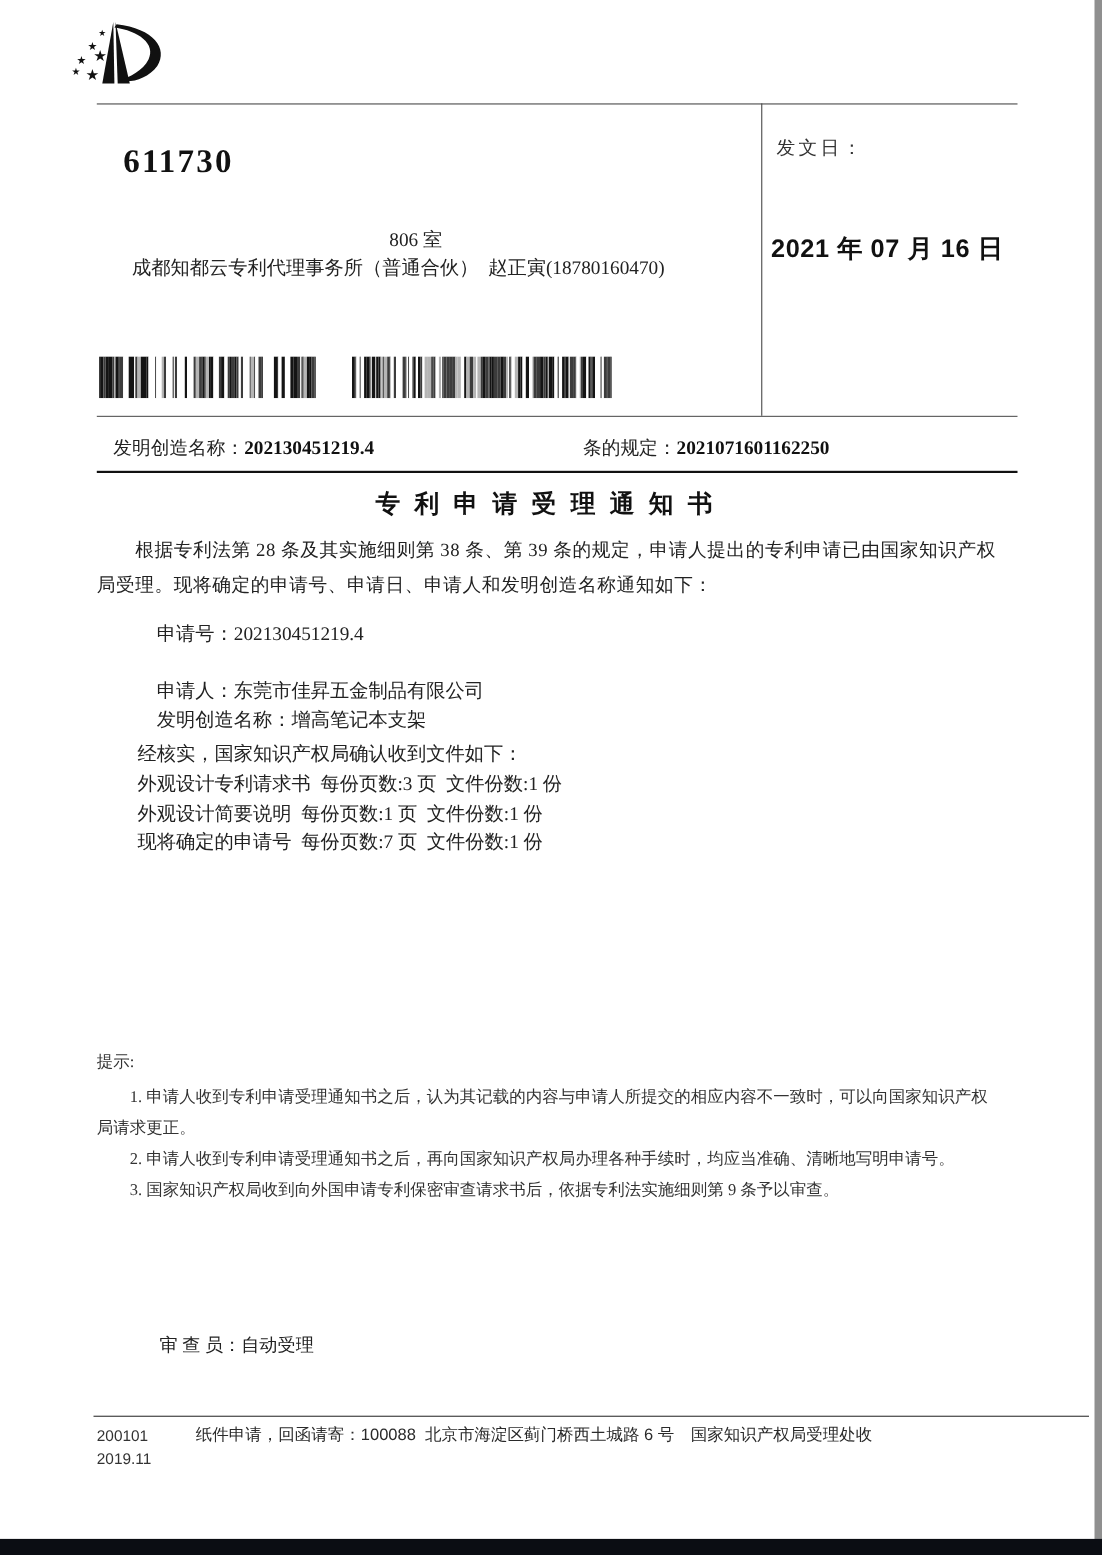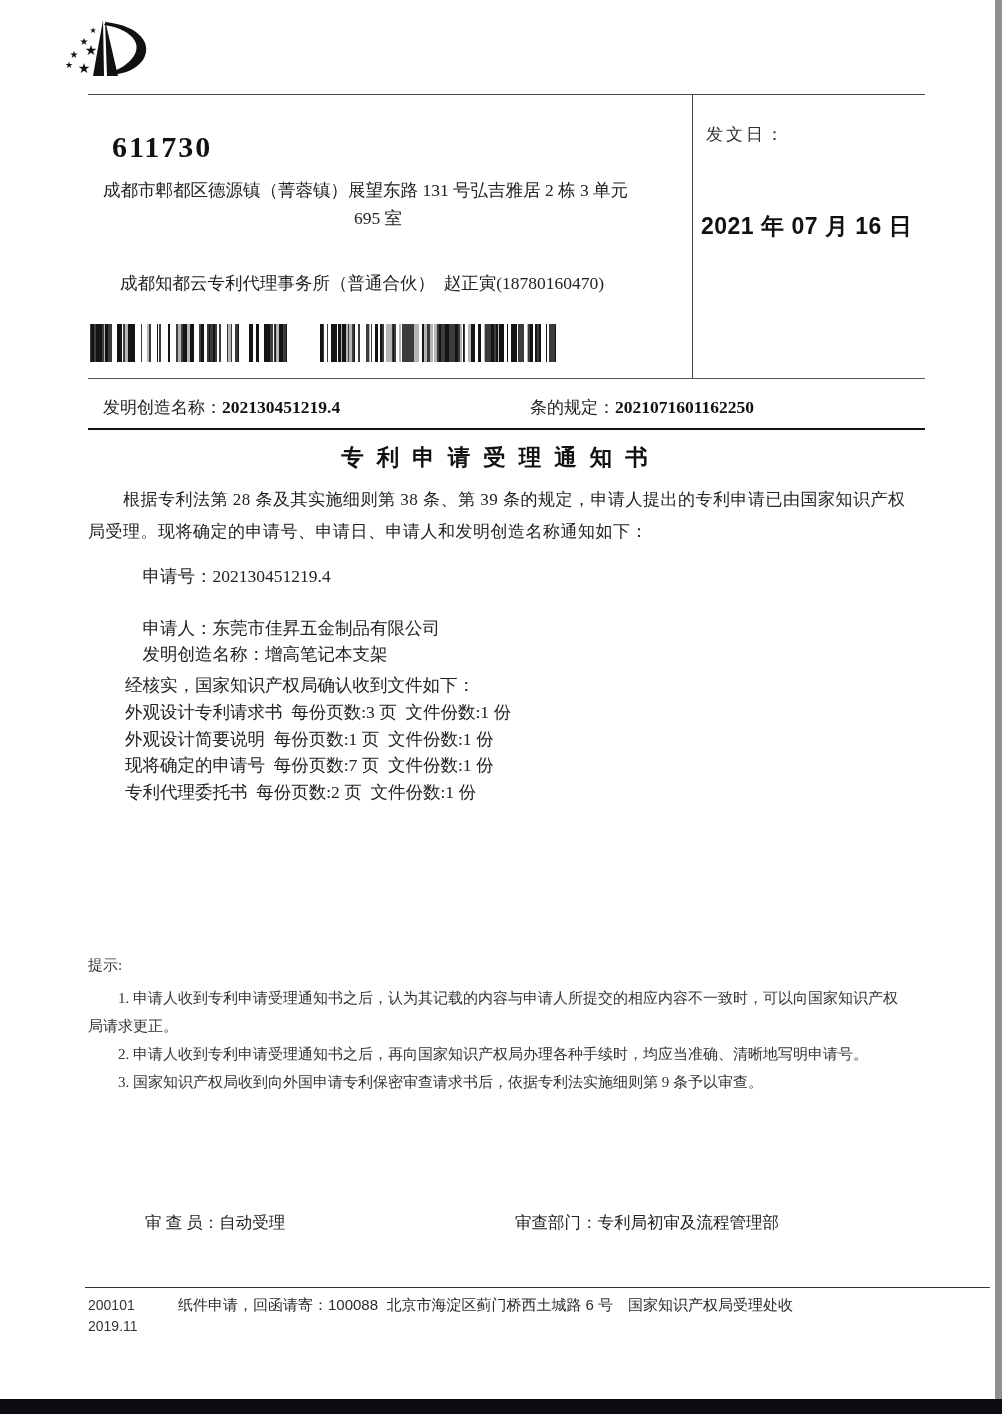--- a/index.html
+++ b/index.html
@@ -13,21 +13,21 @@
   .hline-thin{border-top:1px solid #555;height:0;}
   .hline-thick{border-top:2.5px solid #111;height:0;}
   .vline{border-left:1.5px solid #4a4a4a;width:0;}
   .agency-title{
     left:0;top:42px;width:100%;text-align:center;
     font-size:27px;font-weight:bold;letter-spacing:18px;color:#111;
   }
   .recipient-code{left:112px;top:130px;font-size:30px;font-weight:bold;letter-spacing:2px;color:#111;}
   .addr1{left:103px;top:178px;font-size:17.5px;}
   .addr2{left:103px;top:206px;width:550px;text-align:center;font-size:17.5px;}
-  .agent{left:120px;top:231px;font-size:17.5px;margin-top:40px;}
+  .agent{left:120px;top:231px;font-size:17.5px;}
   .dispatch-label{left:706px;top:123px;font-size:17px;letter-spacing:3px;color:#333;}
   .dispatch-date{left:701px;top:211px;font-size:23px;font-family:"Liberation Sans","DejaVu Sans",sans-serif;font-weight:600;letter-spacing:0.5px;color:#111;}
   .barcode{top:324px;height:38px;display:flex;align-items:stretch;overflow:hidden;}
   .barcode i{display:block;flex:none;height:100%;}
   .ref-label{font-size:17px;color:#222;}
   .ref-value{font-size:17.5px;font-weight:bold;color:#111;}
   .notice-title{left:0;top:442px;width:100%;text-align:center;font-size:22.5px;font-weight:bold;letter-spacing:13px;color:#111;}
   .intro{left:88px;top:484px;width:830px;font-size:17px;line-height:32px;text-indent:35px;letter-spacing:0.5px;}
   .field{left:125px;font-size:17.5px;}
   .recv{left:125px;font-size:17.5px;}
@@ -53,22 +53,21 @@
     <text x="31" y="23" font-size="8" text-anchor="middle" fill="#111">★</text>
     <text x="22" y="35" font-size="10" text-anchor="middle" fill="#111">★</text>
     <text x="29" y="45" font-size="14" text-anchor="middle" fill="#111">★</text>
     <text x="12" y="48" font-size="10" text-anchor="middle" fill="#111">★</text>
     <text x="7" y="58" font-size="9" text-anchor="middle" fill="#111">★</text>
     <text x="22" y="63" font-size="14" text-anchor="middle" fill="#111">★</text>
   </svg>
   <div class="abs hline" style="left:88px;top:94px;width:837px;"></div>
 
   <div class="abs recipient-code">611730</div>
-  <div class="abs addr1 pre">成都市郫都区德源镇（菁蓉镇）展望东路 131 号弘吉雅居 2 栋 3 单元</div>
-  <div class="abs addr2 pre">695 室</div>
+  <div class="abs addr2 pre">806 室</div>
   <div class="abs agent pre">成都知都云专利代理事务所（普通合伙）  赵正寅(18780160470)</div>
 
   <div class="abs vline" style="left:692px;top:94px;height:284px;"></div>
   <div class="abs dispatch-label pre">发文日：</div>
   <div class="abs dispatch-date pre">2021 年 07 月 16 日</div>
 
   <div class="abs barcode" style="left:90px;width:197px;" id="barcode1">
       <i style="width:1px;background:#3c3c3c"></i>
       <i style="width:3px;background:#141414"></i>
       <i style="width:2px;background:#3c3c3c"></i>
@@ -307,33 +306,29 @@
     <span>申请人：</span><span>东莞市佳昇五金制品有限公司</span>
   </div>
   <div class="abs recv pre" style="top:673px;">经核实，国家知识产权局确认收到文件如下：</div>
 
   <div class="abs field pre" style="top:621px;">
     <span>发明创造名称：</span><span>增高笔记本支架</span>
   </div>
   <div class="abs recv pre" style="top:700px;">外观设计专利请求书  每份页数:3 页  文件份数:1 份</div>
   <div class="abs recv pre" style="top:727px;text-align:center;">外观设计简要说明  每份页数:1 页  文件份数:1 份</div>
   <div class="abs recv pre" style="top:753px;">现将确定的申请号  每份页数:7 页  文件份数:1 份</div>
-  <div class="abs recv pre" style="top:780px;">专利代理委托书  每份页数:2 页  文件份数:1 份</div>
 
   <div class="abs tips-title pre">提示:</div>
   <div class="abs tip" style="top:985px;">1. 申请人收到专利申请受理通知书之后，认为其记载的内容与申请人所提交的相应内容不一致时，可以向国家知识产权局请求更正。</div>
   <div class="abs tip" style="top:1041px;">2. 申请人收到专利申请受理通知书之后，再向国家知识产权局办理各种手续时，均应当准确、清晰地写明申请号。</div>
   <div class="abs tip" style="top:1069px;">3. 国家知识产权局收到向外国申请专利保密审查请求书后，依据专利法实施细则第 9 条予以审查。</div>
 
   <div class="abs signrow" style="left:145px;">
     <span class="pre">审 查 员：</span><span class="pre">自动受理</span>
   </div>
-  <div class="abs signrow" style="left:515px;">
-    <span class="pre">审查部门：</span><span class="pre">专利局初审及流程管理部</span>
-  </div>
 
   <div class="abs footer-divider"></div>
   <div class="abs footer-code">
     <div>200101</div>
     <div>2019.11</div>
   </div>
   <div class="abs footer-text">
     <div class="pre">纸件申请，回函请寄：100088  北京市海淀区蓟门桥西土城路 6 号　国家知识产权局受理处收</div>
   </div>
 

